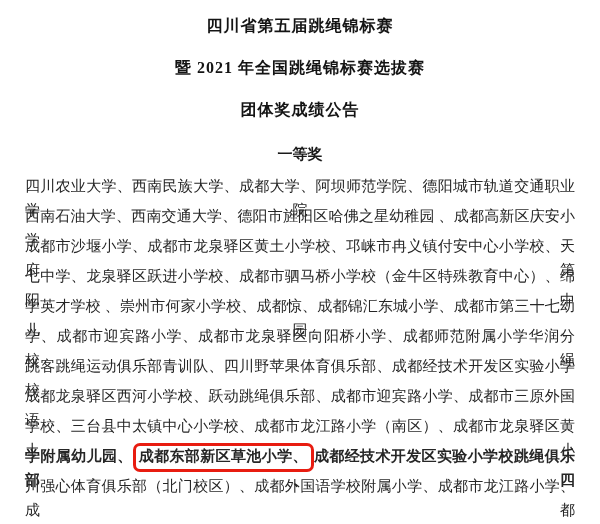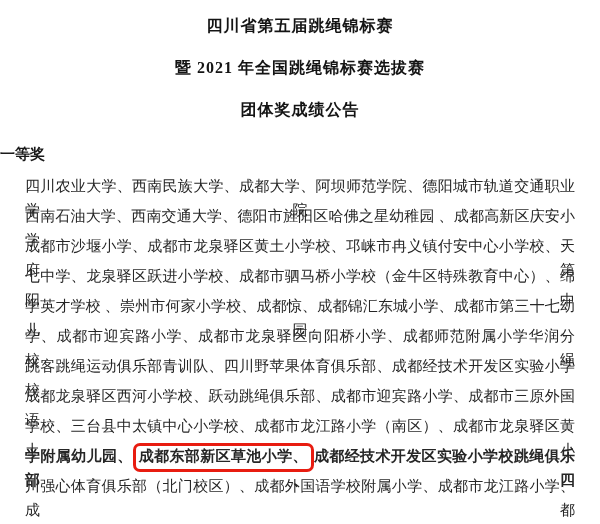--- a/index.html
+++ b/index.html
@@ -14,21 +14,21 @@
 
   .title-block { padding-top: 5px; text-align: center; }
   .title-line {
     height: 42px; line-height: 42px;
     font-size: 16px; font-weight: bold; color: #141414;
     letter-spacing: 1px; white-space: nowrap;
   }
 
   .section-heading {
     margin-top: 13px; height: 20px; line-height: 20px;
-    font-size: 15px; font-weight: bold; color: #1a1a1a;
+    text-align: center; font-size: 15px; font-weight: bold; color: #1a1a1a;
   }
 
   .body-text { margin: 10px 25px 0 25px; font-size: 15px; color: var(--text-color); }
   .body-line {
     height: 30px; line-height: 24px;
     text-align: justify; text-align-last: justify;
     white-space: normal; overflow: visible;
   }
   .body-line span { display: inline; font-weight: bold; }
 

